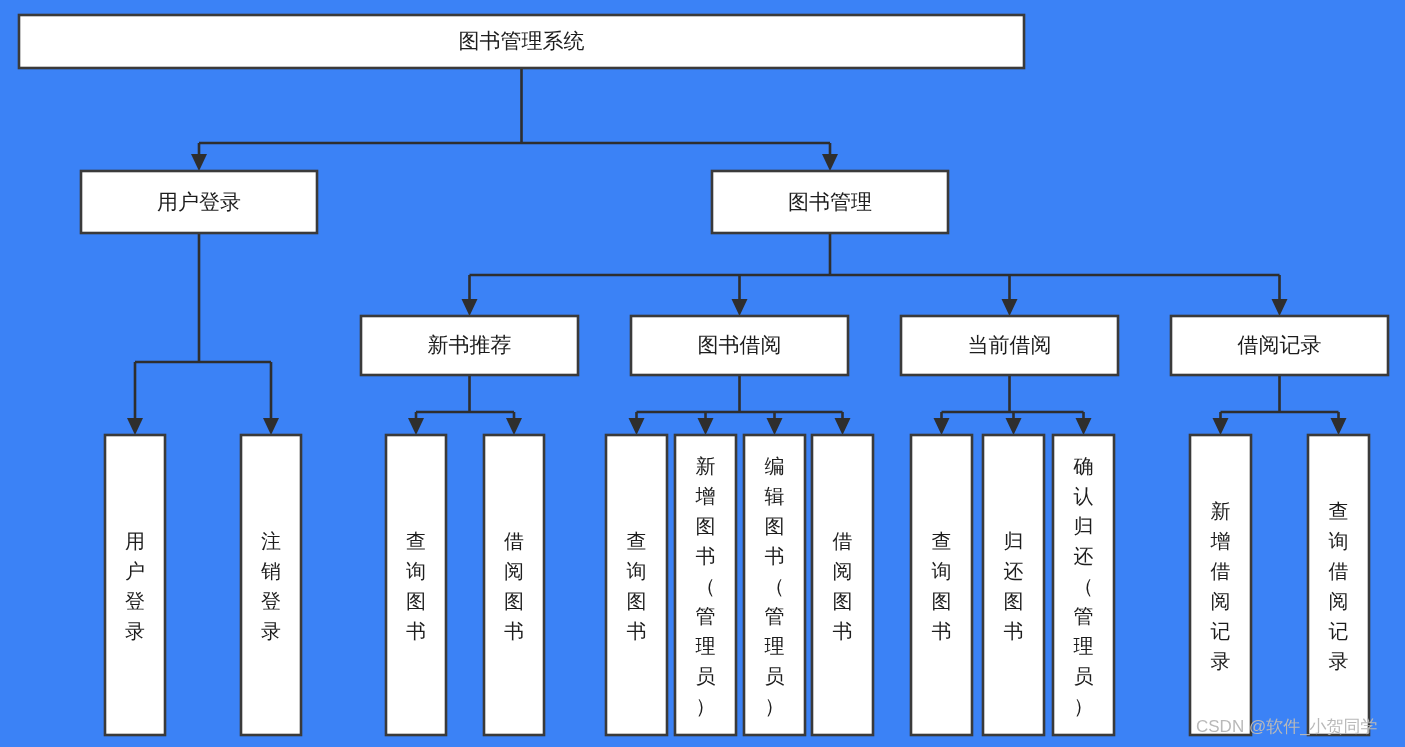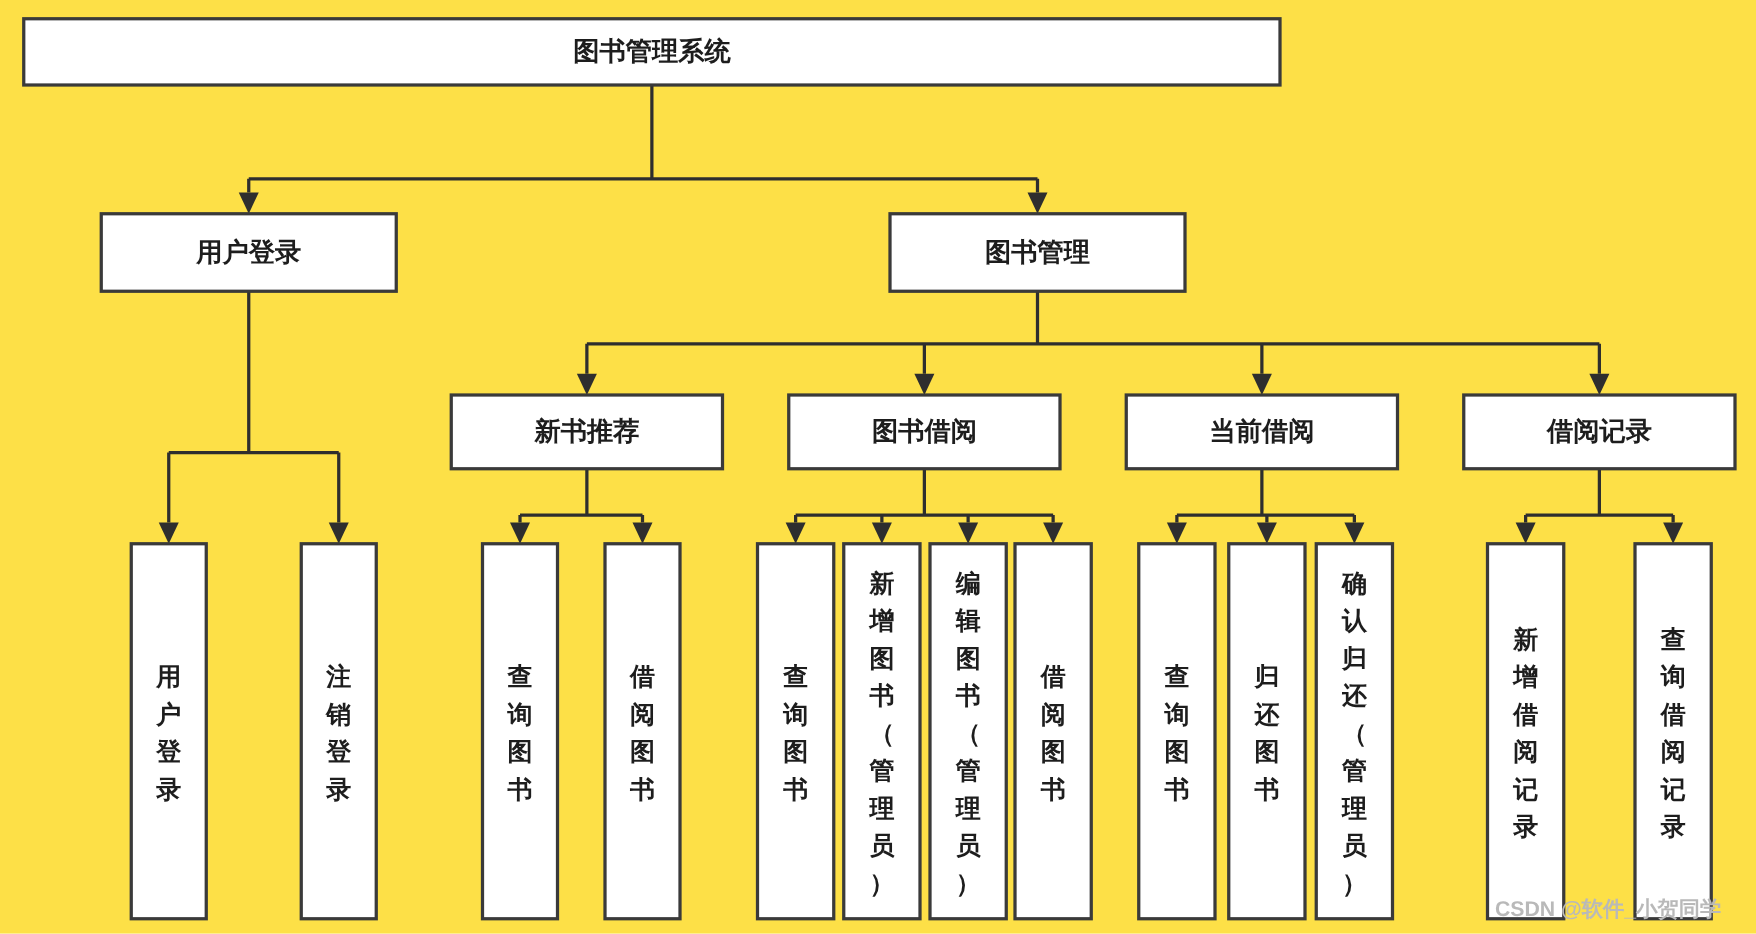--- a/index.html
+++ b/index.html
@@ -8,23 +8,22 @@
     padding: 0;
     background: #ffffff;
   }
   body {
     font-family: "Liberation Sans", "DejaVu Sans", sans-serif;
   }
   #diagram-root {
     position: relative;
     width: 1405px;
     height: 747px;
-    background: #fde047;
+    background: #3b82f6;
     overflow: hidden;
-    font-weight: bold;
   }
   svg.diagram-canvas {
     position: absolute;
     top: 0;
     left: 0;
     width: 1405px;
     height: 747px;
     display: block;
   }
   .node-box {

